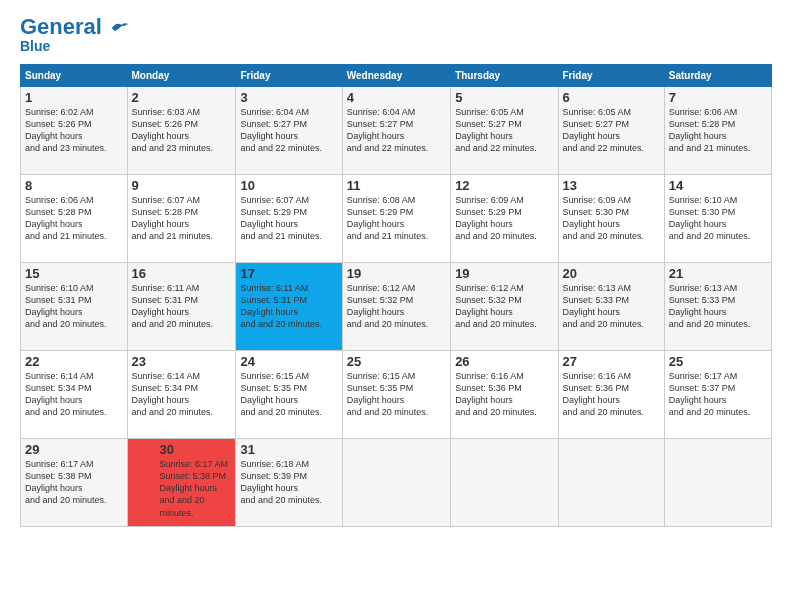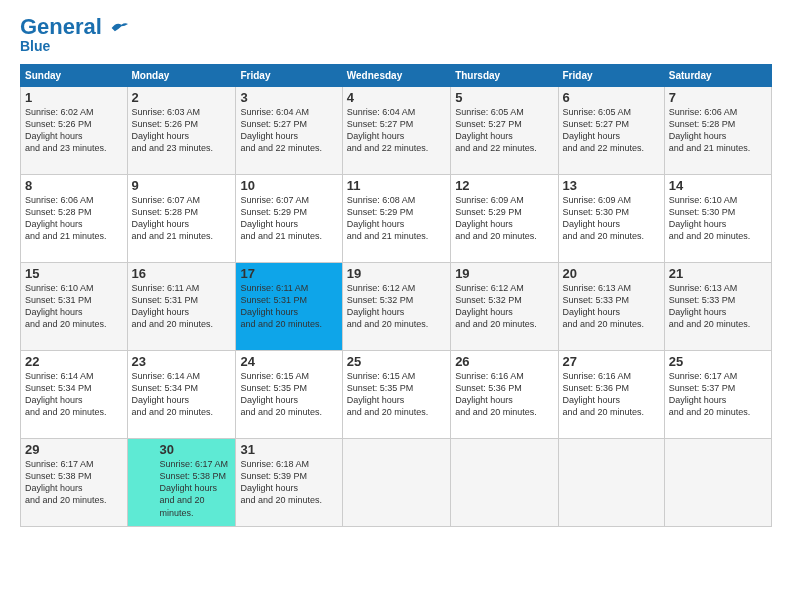--- a/index.html
+++ b/index.html
@@ -187,21 +187,21 @@
           <td style="background: rgb(255, 255, 255);"><span class="day-num">26</span>
 <span class="day-info">Sunrise: 6:16 AM<br>Sunset: 5:36 PM<br>Daylight hours<br>and and 20 minutes.</span></td>
           <td style="background: rgb(255, 255, 255);"><span class="day-num">27</span>
 <span class="day-info">Sunrise: 6:16 AM<br>Sunset: 5:36 PM<br>Daylight hours<br>and and 20 minutes.</span></td>
           <td style="background: rgb(255, 255, 255);"><span class="day-num">25</span>
 <span class="day-info">Sunrise: 6:17 AM<br>Sunset: 5:37 PM<br>Daylight hours<br>and and 20 minutes.</span></td>
         </tr>
         <tr>
           <td style="background: rgb(245, 245, 245);"><span class="day-num">29</span>
 <span class="day-info">Sunrise: 6:17 AM<br>Sunset: 5:38 PM<br>Daylight hours<br>and and 20 minutes.</span></td>
-          <td style="background: #5eead4; padding-left: 32px;"><span class="day-num">30</span>
+          <td style="background: #ef4444; padding-left: 32px;"><span class="day-num">30</span>
 <span class="day-info">Sunrise: 6:17 AM<br>Sunset: 5:38 PM<br>Daylight hours<br>and and 20 minutes.</span></td>
           <td style="background: rgb(245, 245, 245);"><span class="day-num">31</span>
 <span class="day-info">Sunrise: 6:18 AM<br>Sunset: 5:39 PM<br>Daylight hours<br>and and 20 minutes.</span></td>
           <td class="empty-cell" style="background: rgb(245, 245, 245);"></td>
           <td class="empty-cell" style="background: rgb(245, 245, 245);"></td>
           <td class="empty-cell" style="background: rgb(245, 245, 245);"></td>
           <td class="empty-cell" style="background: rgb(245, 245, 245);"></td>
         </tr>
       </tbody>
 </table>

